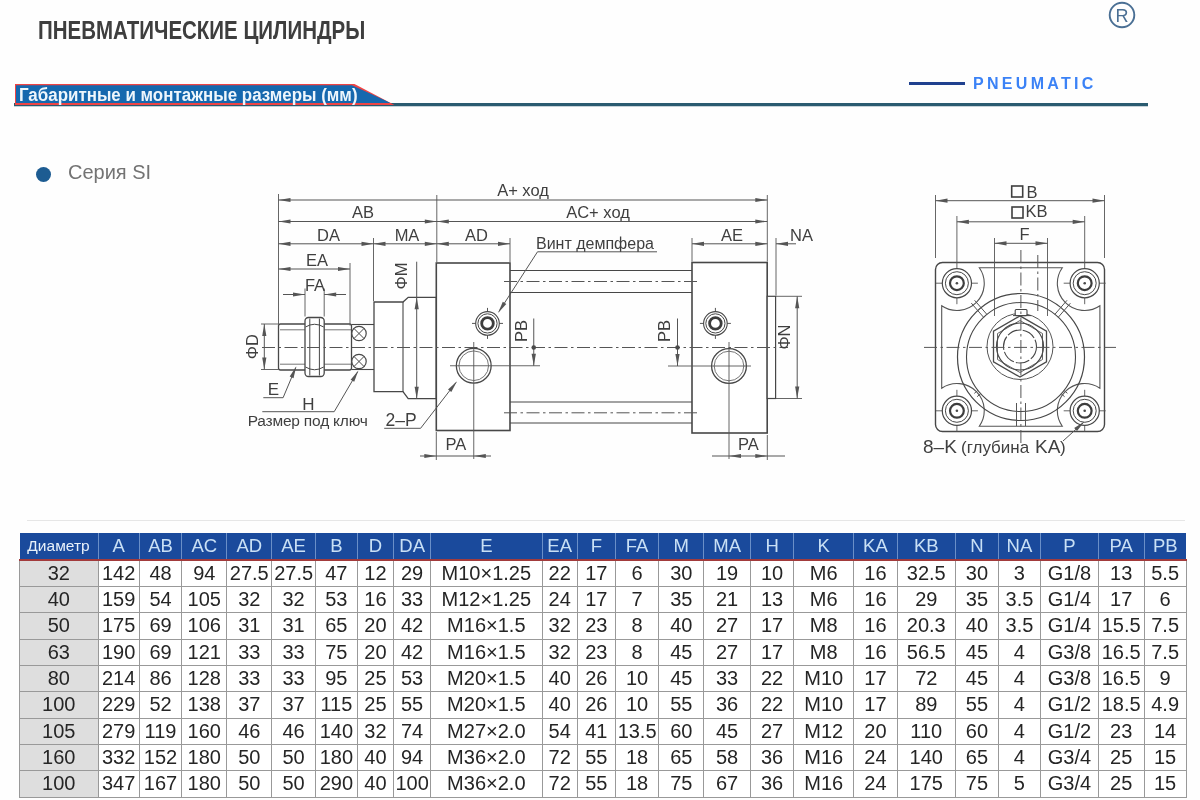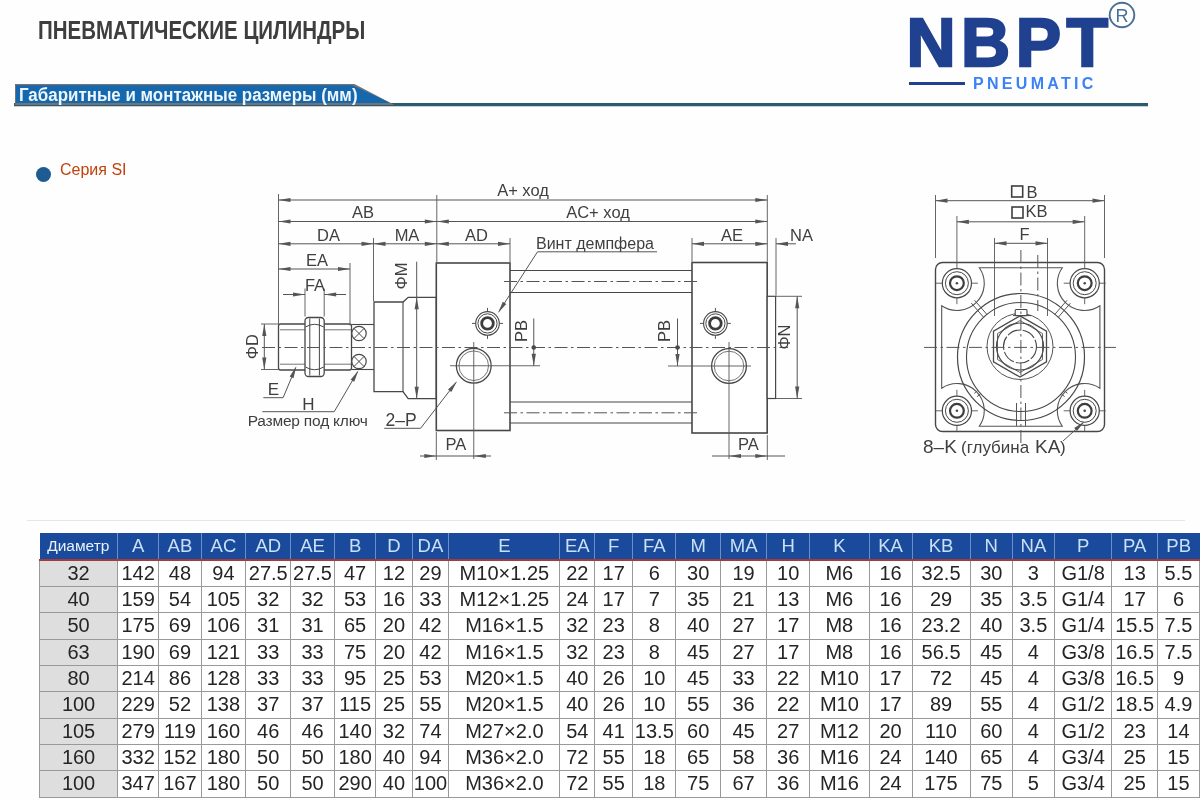--- a/index.html
+++ b/index.html
@@ -1,54 +1,53 @@
 <!DOCTYPE html>
 <html><head><meta charset="utf-8">
 <style>
 * { margin:0; padding:0; box-sizing:border-box; }
 html,body { width:1200px; height:800px; background:#fefefe; overflow:hidden;
   font-family:"Liberation Sans", sans-serif; position:relative; }
 .abs { position:absolute; }
 #title { left:37.5px; top:16px; font-size:25.2px; font-weight:bold; color:#3e3e3e; transform:scaleX(0.813); transform-origin:left top; white-space:nowrap; }
 #bannerline { left:13.5px; top:103px; width:1134px; height:2.6px; background:#2a5b70; }
 #bannerline2 { left:13.5px; top:105.6px; width:1134px; height:1.6px; background:#c6d2d8; }
-#banner { left:14.5px; top:83.5px; width:380px; height:21.5px; background:#737373;
+#banner { left:14.5px; top:83.5px; width:380px; height:21.5px; background:#ef4444;
   clip-path:polygon(0 0, 339px 0, 380px 100%, 0 100%); }
 #banner .inner { position:absolute; left:1.5px; top:1.8px; width:377px; height:18.2px; background:#1568ae;
   clip-path:polygon(0 0, 336px 0, 376px 100%, 0 100%); }
 #banner .txt { position:absolute; left:4px; top:1px; font-size:18px; font-weight:bold; color:#eef6fc; transform:scaleX(0.94); transform-origin:left top; white-space:nowrap; }
 #logo { left:908px; top:0; width:260px; height:95px; }
 #nbpt { position:absolute; left:-1.5px; top:8px; font-size:68px; font-weight:bold; color:#20418f;
    letter-spacing:5.5px; -webkit-text-stroke:2.3px #20418f; line-height:1; }
 #rsym { position:absolute; left:200px; top:1px; }
 #pneu { position:absolute; left:65px; top:74.5px; font-size:16px; font-weight:bold; color:#3b82f6; letter-spacing:3.3px; }
 #pneuline { position:absolute; left:1px; top:82px; width:56px; height:2.8px; background:#20418f; }
-#seria { left:60px; top:160.5px; font-size:16px; color:#c2410c; }
+#seria { left:68px; top:160.5px; font-size:20px; color:#737373; }
 #bullet { left:36px; top:167px; width:15px; height:15px; border-radius:50%; background:#1d5c92; }
 #tabletopline { left:27px; top:520px; width:1158px; height:1px; background:#e6e6e6; }
 table { position:absolute; left:19px; top:533px; border-collapse:collapse; table-layout:fixed;
-  font-family:"Liberation Sans", sans-serif;margin-left:20px; }
+  font-family:"Liberation Sans", sans-serif; }
 th { background:#1a4a9c; color:#c9e0f5; font-weight:normal; font-size:18.5px; height:27px; border-left:1px solid #6a8fc8; border-bottom:2.6px solid #a23b3c; }
 th:first-child { border-left:none; }
 th.dia { font-size:15.5px; color:#e8f1fa; }
 td { background:#fff; color:#252525; font-size:20px; text-align:center; height:26.35px;
   border:1px solid #999; border-top:1px solid #787878; white-space:nowrap; overflow:hidden; }
 td.c1 { background:#dedede; }
 table, td { }
 </style></head>
 <body>
 <div class="abs" id="title">ПНЕВМАТИЧЕСКИЕ ЦИЛИНДРЫ</div>
 <div class="abs" id="bannerline"></div>
 <div class="abs" id="bannerline2"></div>
 <div class="abs" id="banner">
     <div class="inner"></div>
     <div class="txt">Габаритные и монтажные размеры (мм)</div>
   </div>
 <div class="abs" id="logo">
-  <div id="nbpt">NBPT</div>
   <div id="rsym"><svg width="30" height="30" viewBox="0 0 30 30">
     <circle cx="14" cy="14" r="12.3" fill="none" stroke="#4a6f94" stroke-width="1.9"></circle>
     <text x="14" y="21" font-size="18" text-anchor="middle" fill="#4a6f94" font-family="Liberation Sans">R</text>
   </svg></div>
   <div id="pneuline"></div>
   <div id="pneu">PNEUMATIC</div>
 </div>
 <div class="abs" id="bullet"></div>
 <div class="abs" id="seria">Серия SI</div>
 <svg class="abs" style="left:0;top:0" width="1200" height="800" viewBox="0 0 1200 800" font-family="Liberation Sans, sans-serif">
@@ -392,21 +391,21 @@
         <td>42</td>
         <td>M16×1.5</td>
         <td>32</td>
         <td>23</td>
         <td>8</td>
         <td>40</td>
         <td>27</td>
         <td>17</td>
         <td>M8</td>
         <td>16</td>
-        <td>23.2</td>
+        <td>20.3</td>
         <td>40</td>
         <td>3.5</td>
         <td>G1/4</td>
         <td>15.5</td>
         <td>7.5</td>
       </tr>
       <tr>
         <td class="c1">63</td>
         <td>190</td>
         <td>69</td>

